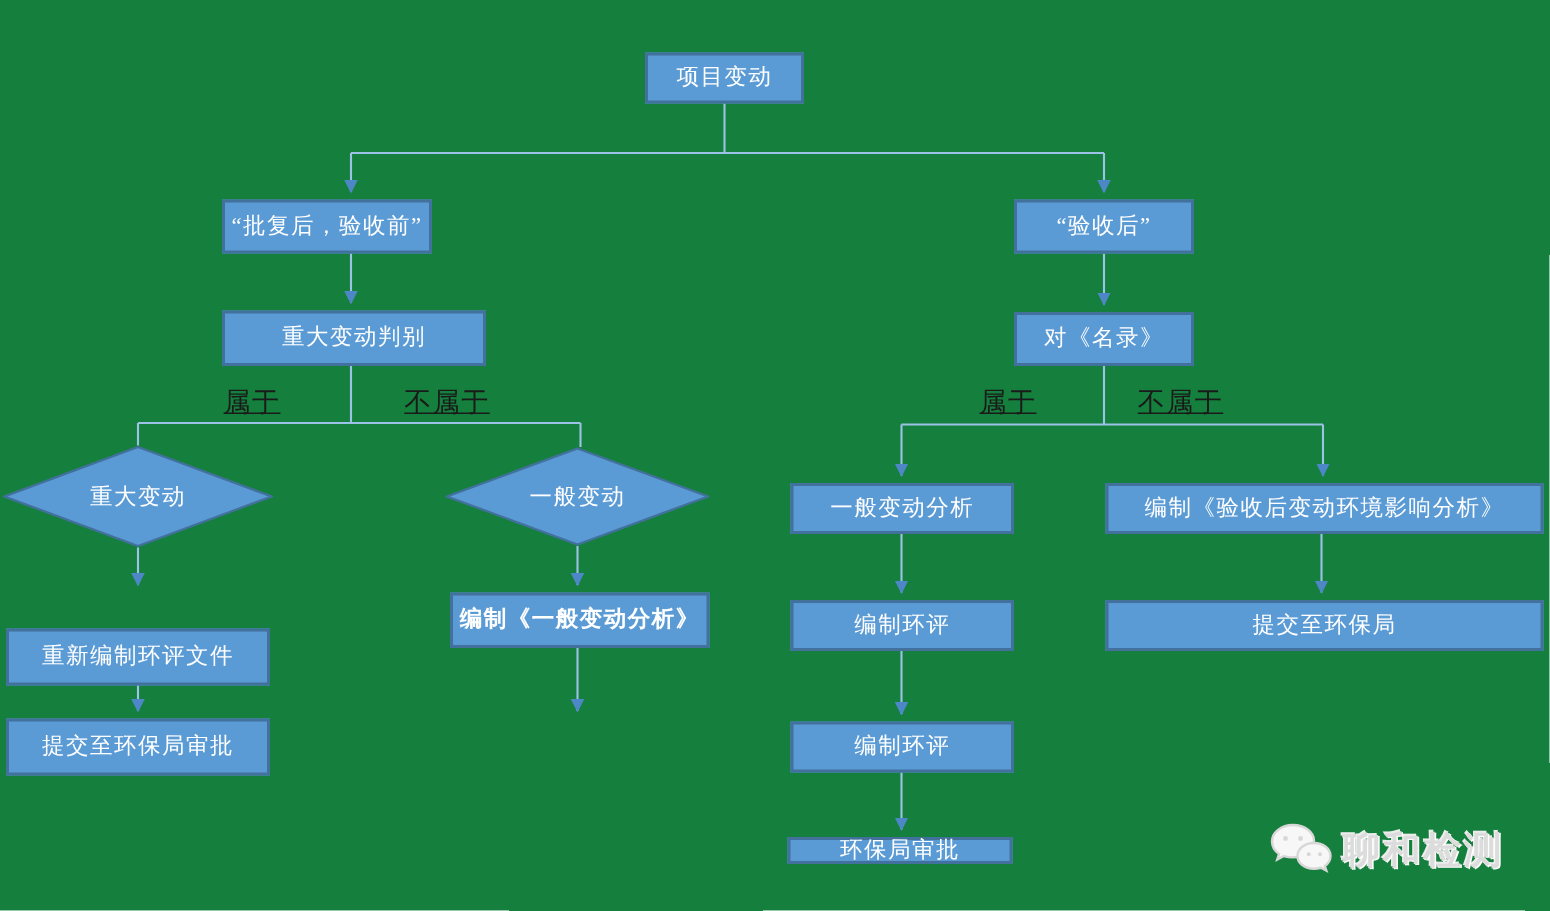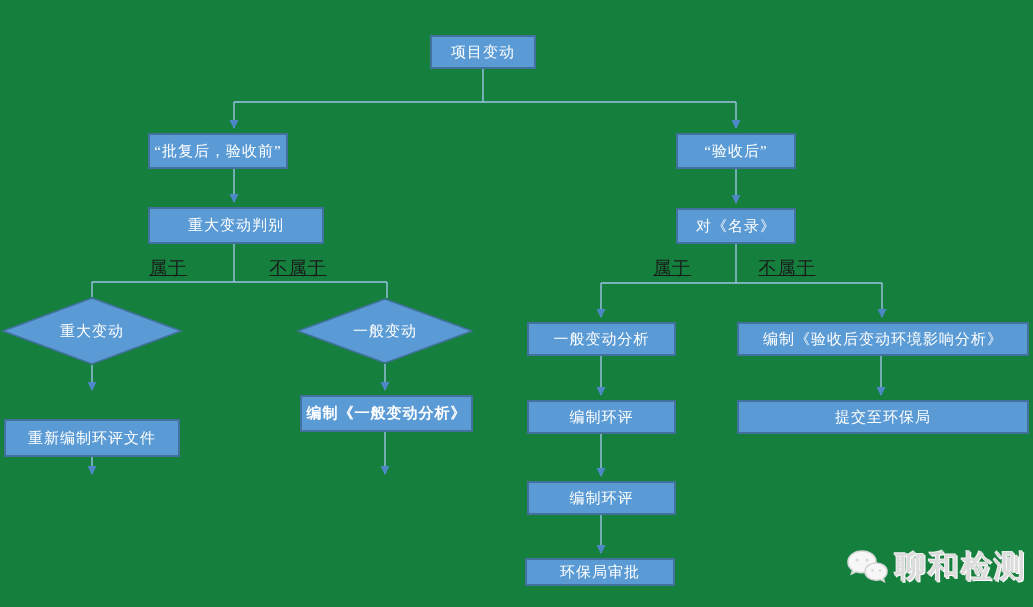--- a/index.html
+++ b/index.html
@@ -23,21 +23,21 @@
   }
   .branch-label {
     position:absolute; z-index:2; color:#1a1a1a; font-size:18px;
     letter-spacing:1px; text-align:center;text-decoration:underline;
   }
   #watermark {
     position:absolute; z-index:2; left:845px; top:546px;
     display:flex; align-items:center; gap:6px;
   }
   #watermark .wm-text {
-    color:#dcdcdc; font-size:31px; letter-spacing:2px; font-weight:bold;
+    color:#dcdcdc; font-size:25px; letter-spacing:2px; font-weight:bold;
     text-shadow:1px 1px 0 #ffffff, -1px -1px 0 #ededed;
   }
 </style>
 </head>
 <body>
 
 <div id="canvas">
 
   <svg id="wires" viewBox="0 0 1033 607" xmlns="http://www.w3.org/2000/svg">
     <defs>
@@ -102,27 +102,28 @@
   </div>
 
   <div class="diamond-wrap" style="left:297px;top:298px;width:176px;height:66px;">
     <svg width="176" height="66" viewBox="0 0 176 66">
       <polygon points="88,1 175,33 88,65 1,33" fill="#5B9BD5" stroke="#41719C" stroke-width="1.5"></polygon>
     </svg>
     <div class="diamond-label">一般变动</div>
   </div>
 
   <div class="node" style="left:4px;top:395px;width:176px;height:38px;margin-top:24px;">重新编制环评文件</div>
+  <div class="node" style="left:4px;top:479px;width:176px;height:38px;">提交至环保局审批</div>
 
   <div class="node" style="left:300px;top:395px;width:173px;height:37px;font-weight:bold;">编制《一般变动分析》</div>
 
   <div class="node" style="left:527px;top:322px;width:149px;height:34px;">一般变动分析</div>
   <div class="node" style="left:527px;top:400px;width:149px;height:34px;">编制环评</div>
   <div class="node" style="left:527px;top:481px;width:149px;height:34px;">编制环评</div>
-  <div class="node" style="left:525px;top:558px;width:150px;height:28px;">环保局审批</div>
+  <div class="node" style="left:525px;top:558px;width:150px;height:18px;">环保局审批</div>
 
   <div class="node" style="left:737px;top:322px;width:292px;height:34px;text-align:center;">编制《验收后变动环境影响分析》</div>
   <div class="node" style="left:737px;top:400px;width:292px;height:34px;">提交至环保局</div>
 
   <div id="watermark">
     <svg width="44" height="40" viewBox="0 0 44 40">
       <g fill="#f7f7f7" stroke="#d7d7d7" stroke-width="1.6">
         <path d="M17,4 C9,4 3,9 3,15 c0,3.4 1.8,6.3 4.7,8.3 L6.5,27 l4.4-2.3 c1.9,0.6 4,0.9 6.1,0.9 8,0 14,-5 14,-11.2 C31,9 25,4 17,4 Z"></path>
         <path d="M31,16 c-6.2,0 -11,3.8 -11,8.6 c0,4.8 4.8,8.6 11,8.6 c1.6,0 3.2,-0.3 4.6,-0.7 l3.6,1.9 -1,-3.1 c2.3,-1.6 3.8,-4 3.8,-6.7 C42,19.8 37.2,16 31,16 Z"></path>
       </g>

